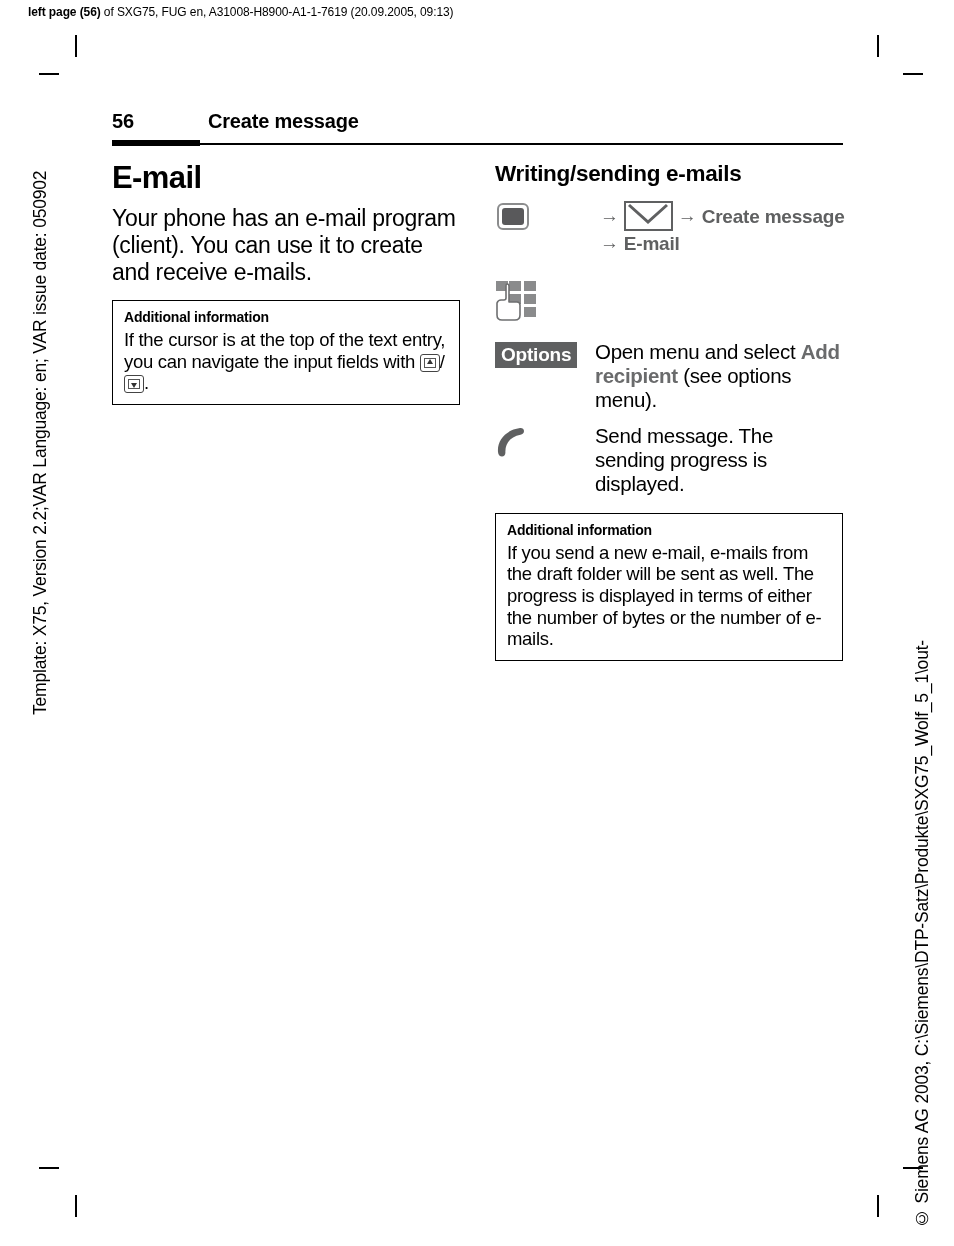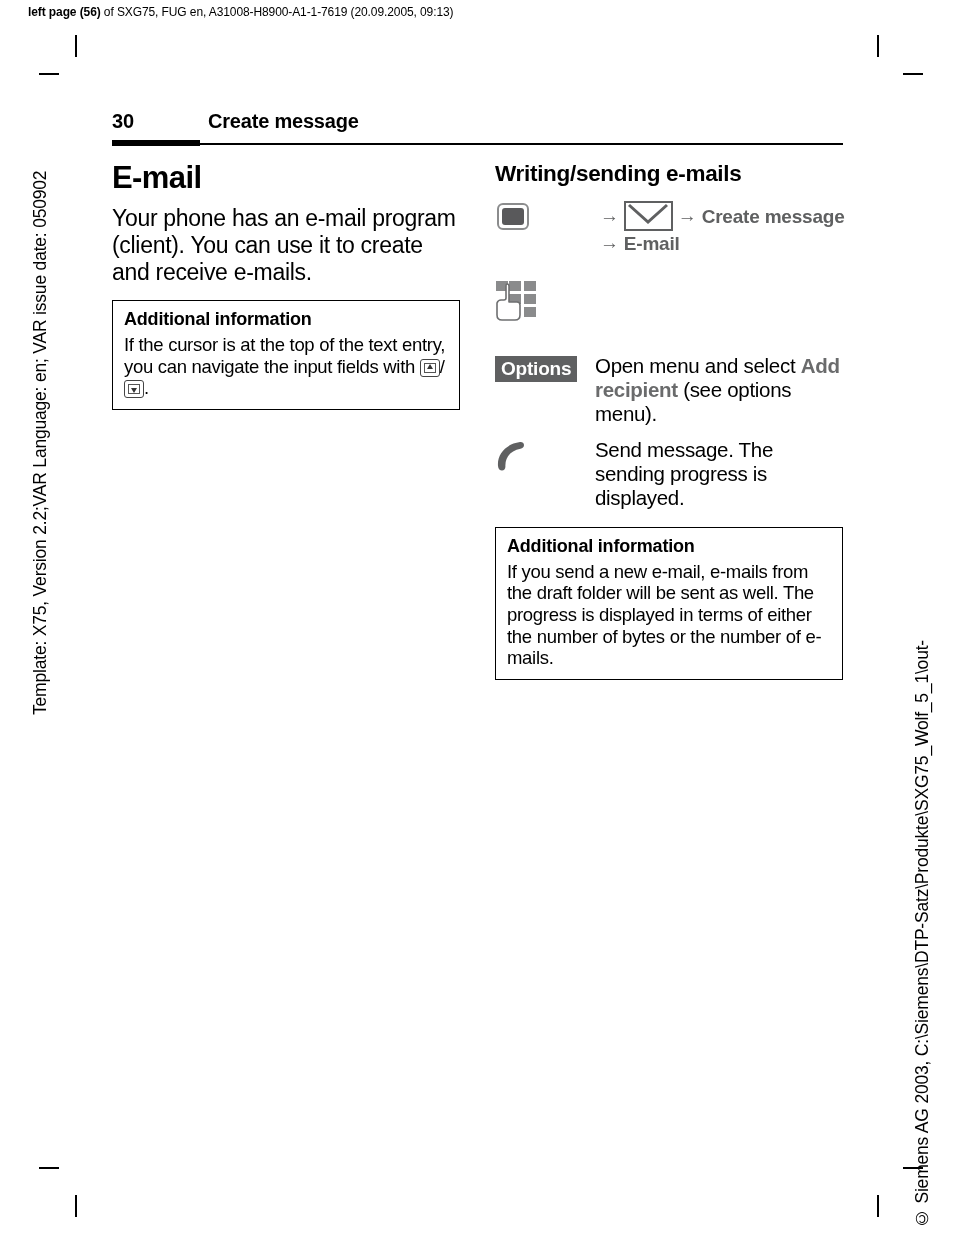--- a/index.html
+++ b/index.html
@@ -124,21 +124,21 @@
     letter-spacing: -0.3px;
   }
 
   
   .infobox {
     border: 1.5px solid #000;
     padding: 8px 10px 10px 11px;
     box-sizing: border-box;
   }
   .infobox .ib-title {
-    font-size: 18px;
+    font-size: 14px;
     font-weight: bold;
     letter-spacing: -0.2px;
     margin-bottom: 4px;
   }
   .infobox .ib-body {
     font-size: 18.5px;
     line-height: 1.17;
     letter-spacing: -0.3px;
   }
   .box-left { margin-top: 14px; width: 348px; }
@@ -267,21 +267,21 @@
 <div class="crop v" style="left:877px; top:1195px;"></div>
 
 <div class="vleft-wrap">
   <div class="vleft-inner">Template: X75, Version 2.2;VAR Language: en; VAR issue date: 050902</div>
 </div>
 <div class="vright-wrap">
   <div class="vright-inner">© Siemens AG 2003, C:\Siemens\DTP-Satz\Produkte\SXG75_Wolf_5_1\out-</div>
 </div>
 
 <div class="pagehead">
-  <div class="pagenum">30</div>
+  <div class="pagenum">56</div>
   <div class="chaptitle">Create message</div>
 </div>
 <div class="rule-thin"></div>
 <div class="rule-thick"></div>
 
 <div class="col-left">
   <h1 class="section">E-mail</h1>
   <p class="body">Your phone has an e-mail program (client). You can use it to create and receive e-mails.</p>
 
   <div class="infobox box-left">
@@ -314,21 +314,21 @@
         <rect x="29" y="1" width="12" height="10" fill="#8a8b8c"></rect>
         <rect x="14" y="14" width="12" height="10" fill="#8a8b8c"></rect>
         <rect x="29" y="14" width="12" height="10" fill="#8a8b8c"></rect>
         <rect x="29" y="27" width="12" height="10" fill="#8a8b8c"></rect>
         <rect x="1" y="1" width="12" height="10" fill="#8a8b8c"></rect>
         <path d="M11 6 l0 12 q0 2 -2 2 l-3 0 q-3 0 -4 3 l0 12 q0 5 5 5 l13 0 q5 0 5 -5 l0 -10 q0 -3 -3 -3 l-8 0 l0 -16 q0 -2 -2 -2 q-1 0 -1 2 z" fill="#ffffff" stroke="#6e6f70" stroke-width="1.6" stroke-linejoin="round"></path>
       </svg>
     </div>
   </div>
 
-  <div class="steprow" style="margin-top:28px;justify-content:center;">
+  <div class="steprow" style="margin-top:14px;justify-content:center;">
     <div class="step-icon">
       <span class="softkey">Options</span>
     </div>
     <div class="step-text"><span>Open menu and select </span><span class="gray-bold">Add recipient</span><span> (see options menu).</span></div>
   </div>
 
   <div class="steprow" style="margin-top:4px;">
     <div class="step-icon">
       <svg class="icon-call" viewBox="0 0 40 34">
         <path d="M3 26 C2 14 11 4 25 2 C27 1.6 29 3 29 5 C29 7 27.5 8.5 25.5 8.8 C16 10.4 10 17 10.4 26.5 C10.5 29 9 30.6 7 30.6 C5 30.6 3.2 29 3 26 Z" fill="#5f6061"></path>

